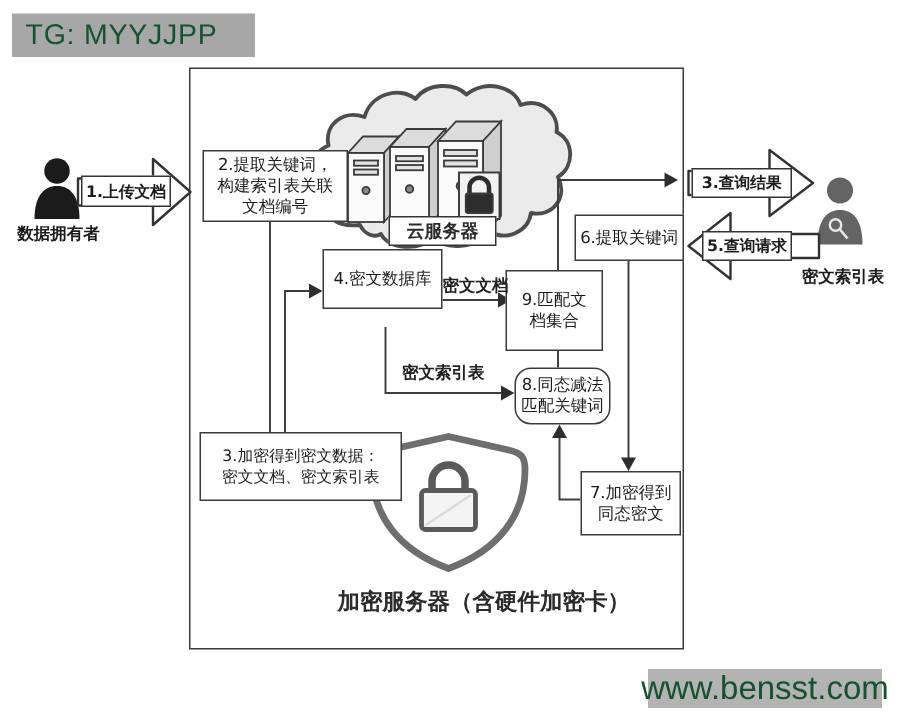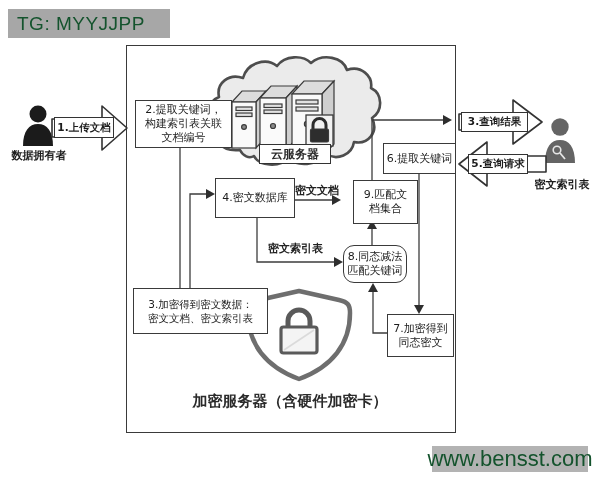--- a/index.html
+++ b/index.html
@@ -19,32 +19,32 @@
     border:1.5px solid #3a3a3a;background:#ffffff;box-sizing:border-box;
   }
   svg#art{position:absolute;left:0;top:0;}
   .node{
     position:absolute;background:#ffffff;border:1.4px solid #3a3a3a;box-sizing:border-box;
     display:flex;align-items:center;justify-content:center;text-align:center;
     white-space:pre-line;font-weight:normal;font-size:11px;line-height:14px;color:#1c1c1c;
   }
   #node-2{left:135px;top:100px;width:97px;height:48px;}
   #node-3{left:133px;top:288px;width:135px;height:46px;font-size:10.5px;}
-  #node-4{left:215px;top:178px;width:80px;height:40px;}
+  #node-4{left:215px;top:166px;width:80px;height:40px;}
   #node-6{left:383px;top:143px;width:73px;height:31px;}
   #node-7{left:387px;top:314px;width:67px;height:43px;}
   #node-8{left:343px;top:245px;width:64px;height:38px;border-radius:11px;}
-  #node-9{left:353px;top:180px;width:65px;height:44px;}
+  #node-9{left:337px;top:180px;width:65px;height:54px;}
   .edge-label{
     position:absolute;font-weight:bold;font-size:11px;color:#222;white-space:nowrap;
   }
   #label-cipher-doc{left:295px;top:183px;}
   #label-cipher-index{left:268px;top:241px;}
   .container-label{
-    position:absolute;font-weight:600;color:#2b2b2b;text-align:center;white-space:nowrap;
+    position:absolute;font-weight:600;color:#2b2b2b;text-align:right;white-space:nowrap;
   }
   #cloud-label{
     left:259px;top:144px;width:72px;height:20px;background:#ffffff;border:1.2px solid #333;
     box-sizing:border-box;display:flex;align-items:center;justify-content:center;
     font-weight:bold;font-size:12px;
   }
   #crypto-server-label{left:160px;top:392px;width:260px;font-size:15px;}
   .arrow-label{
     position:absolute;background:#ffffff;border:1.2px solid #333;box-sizing:border-box;
     display:flex;align-items:center;justify-content:center;

